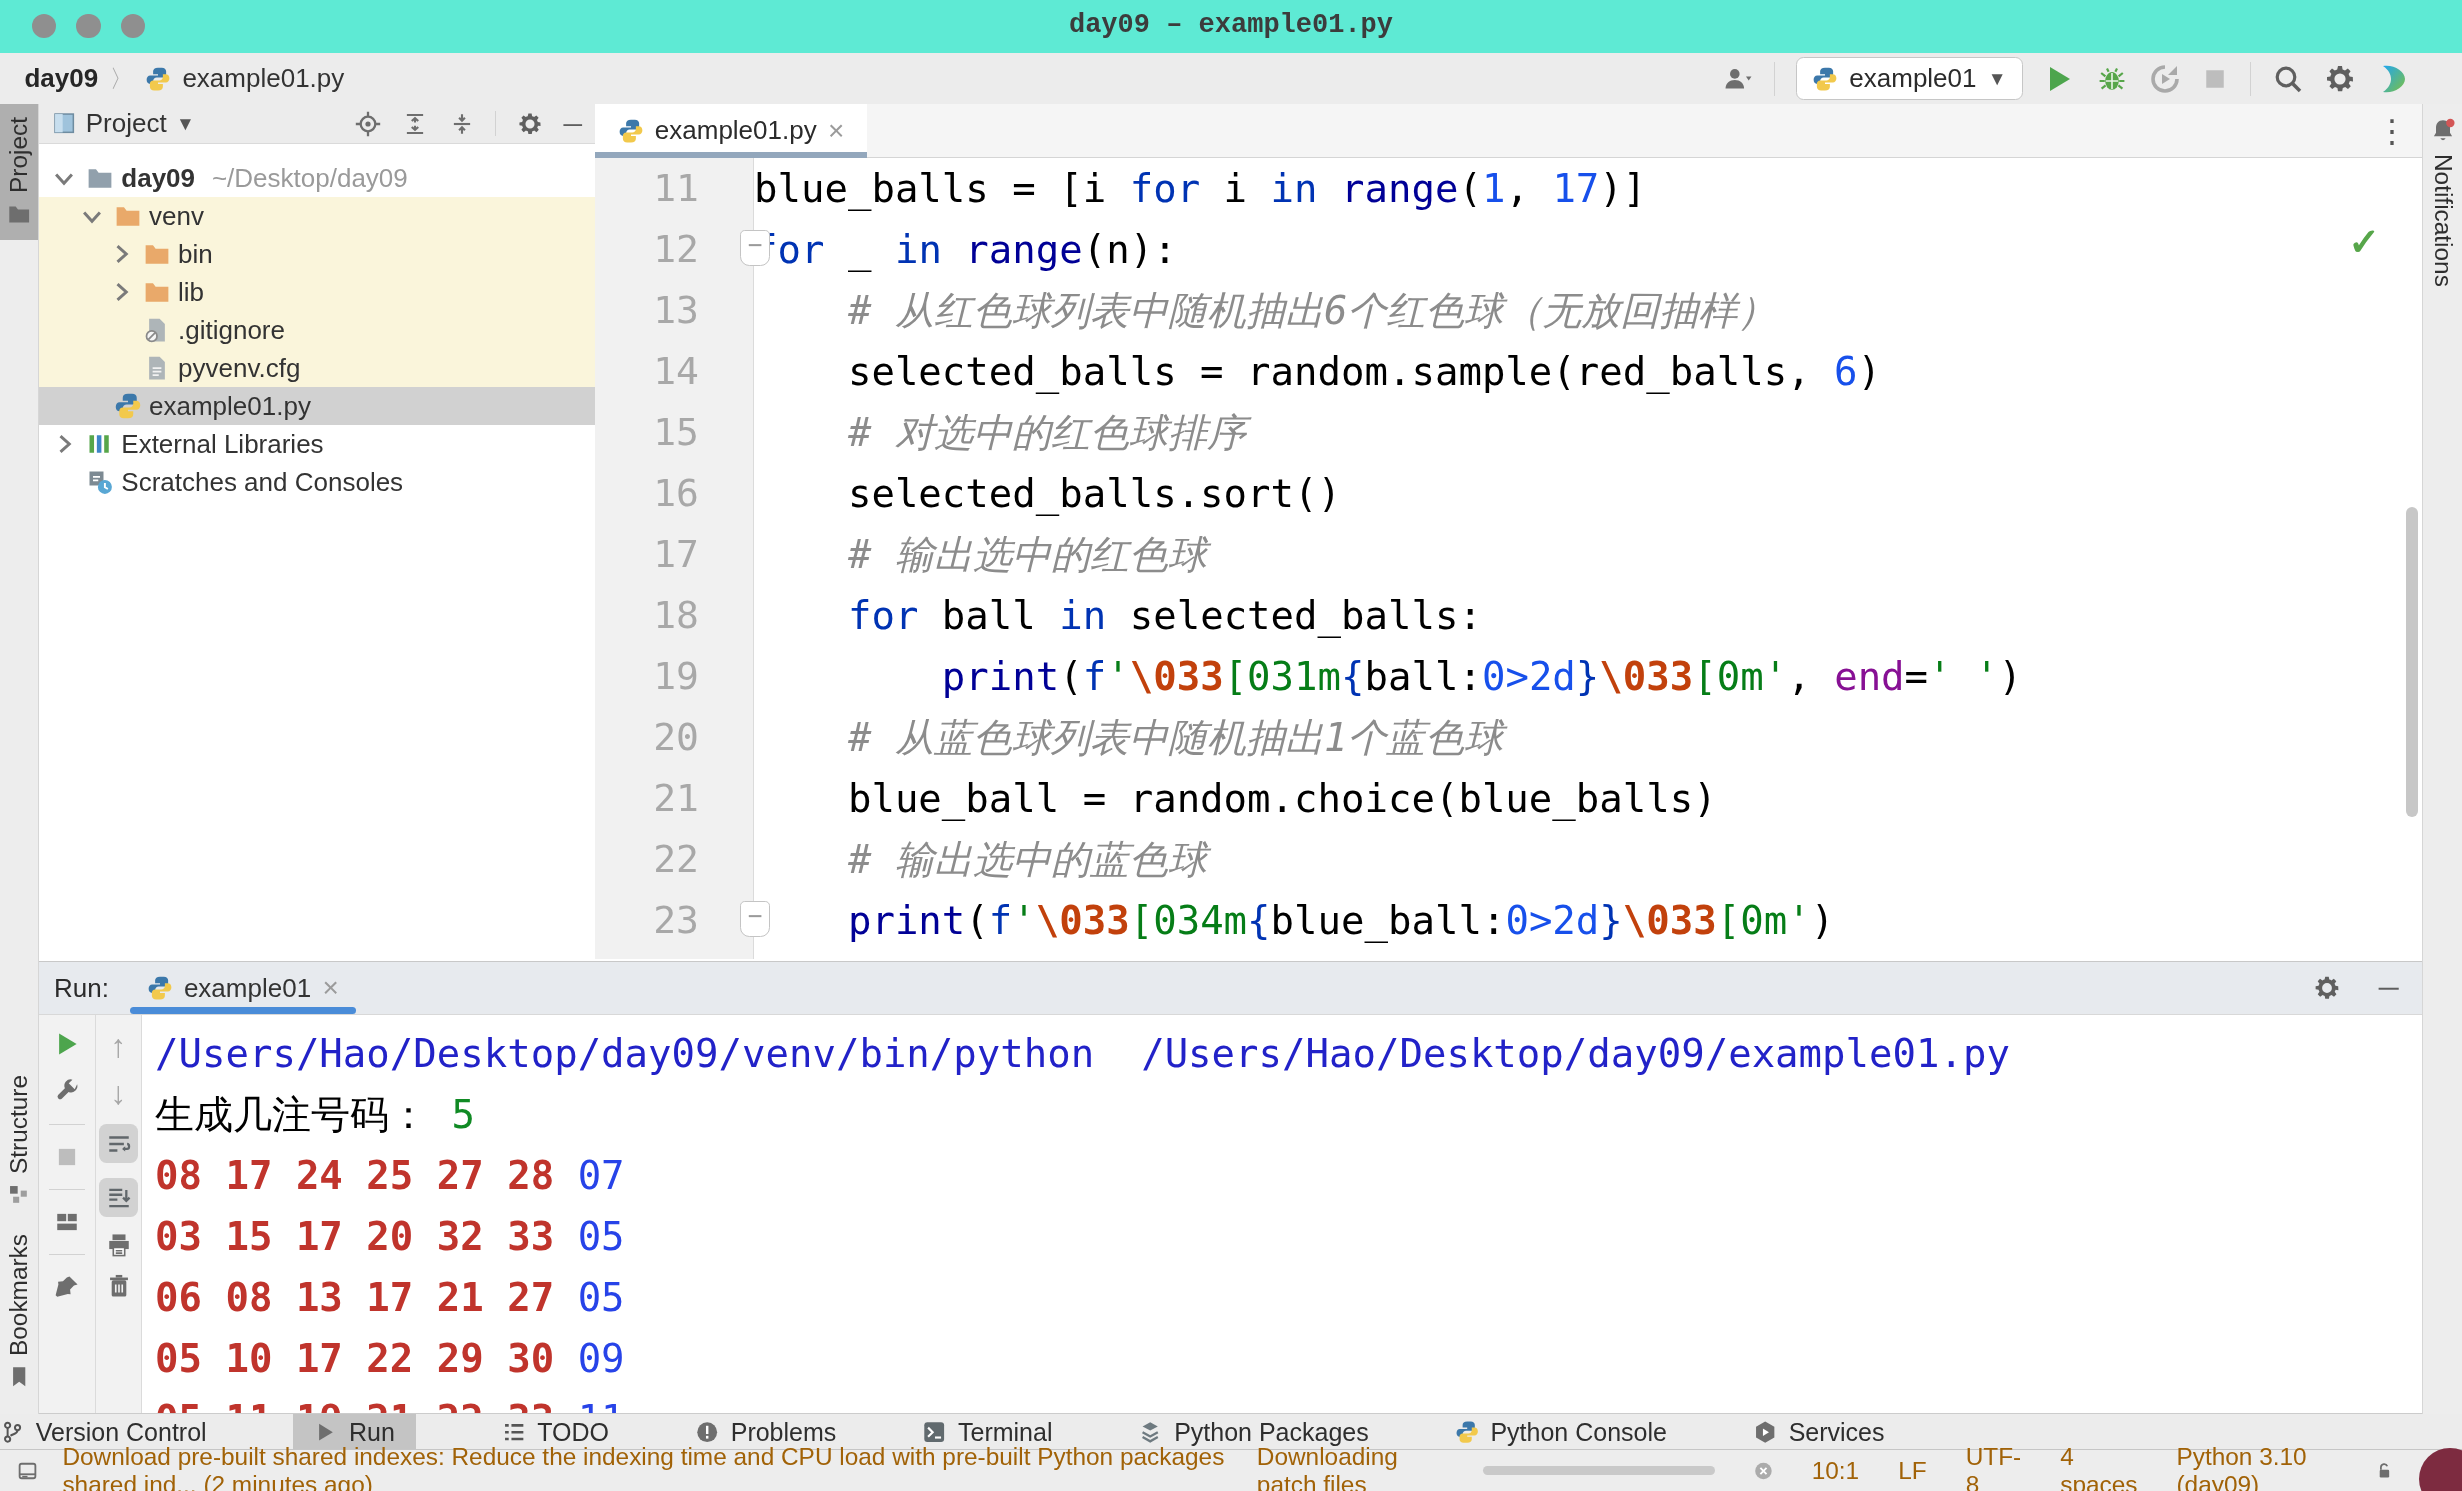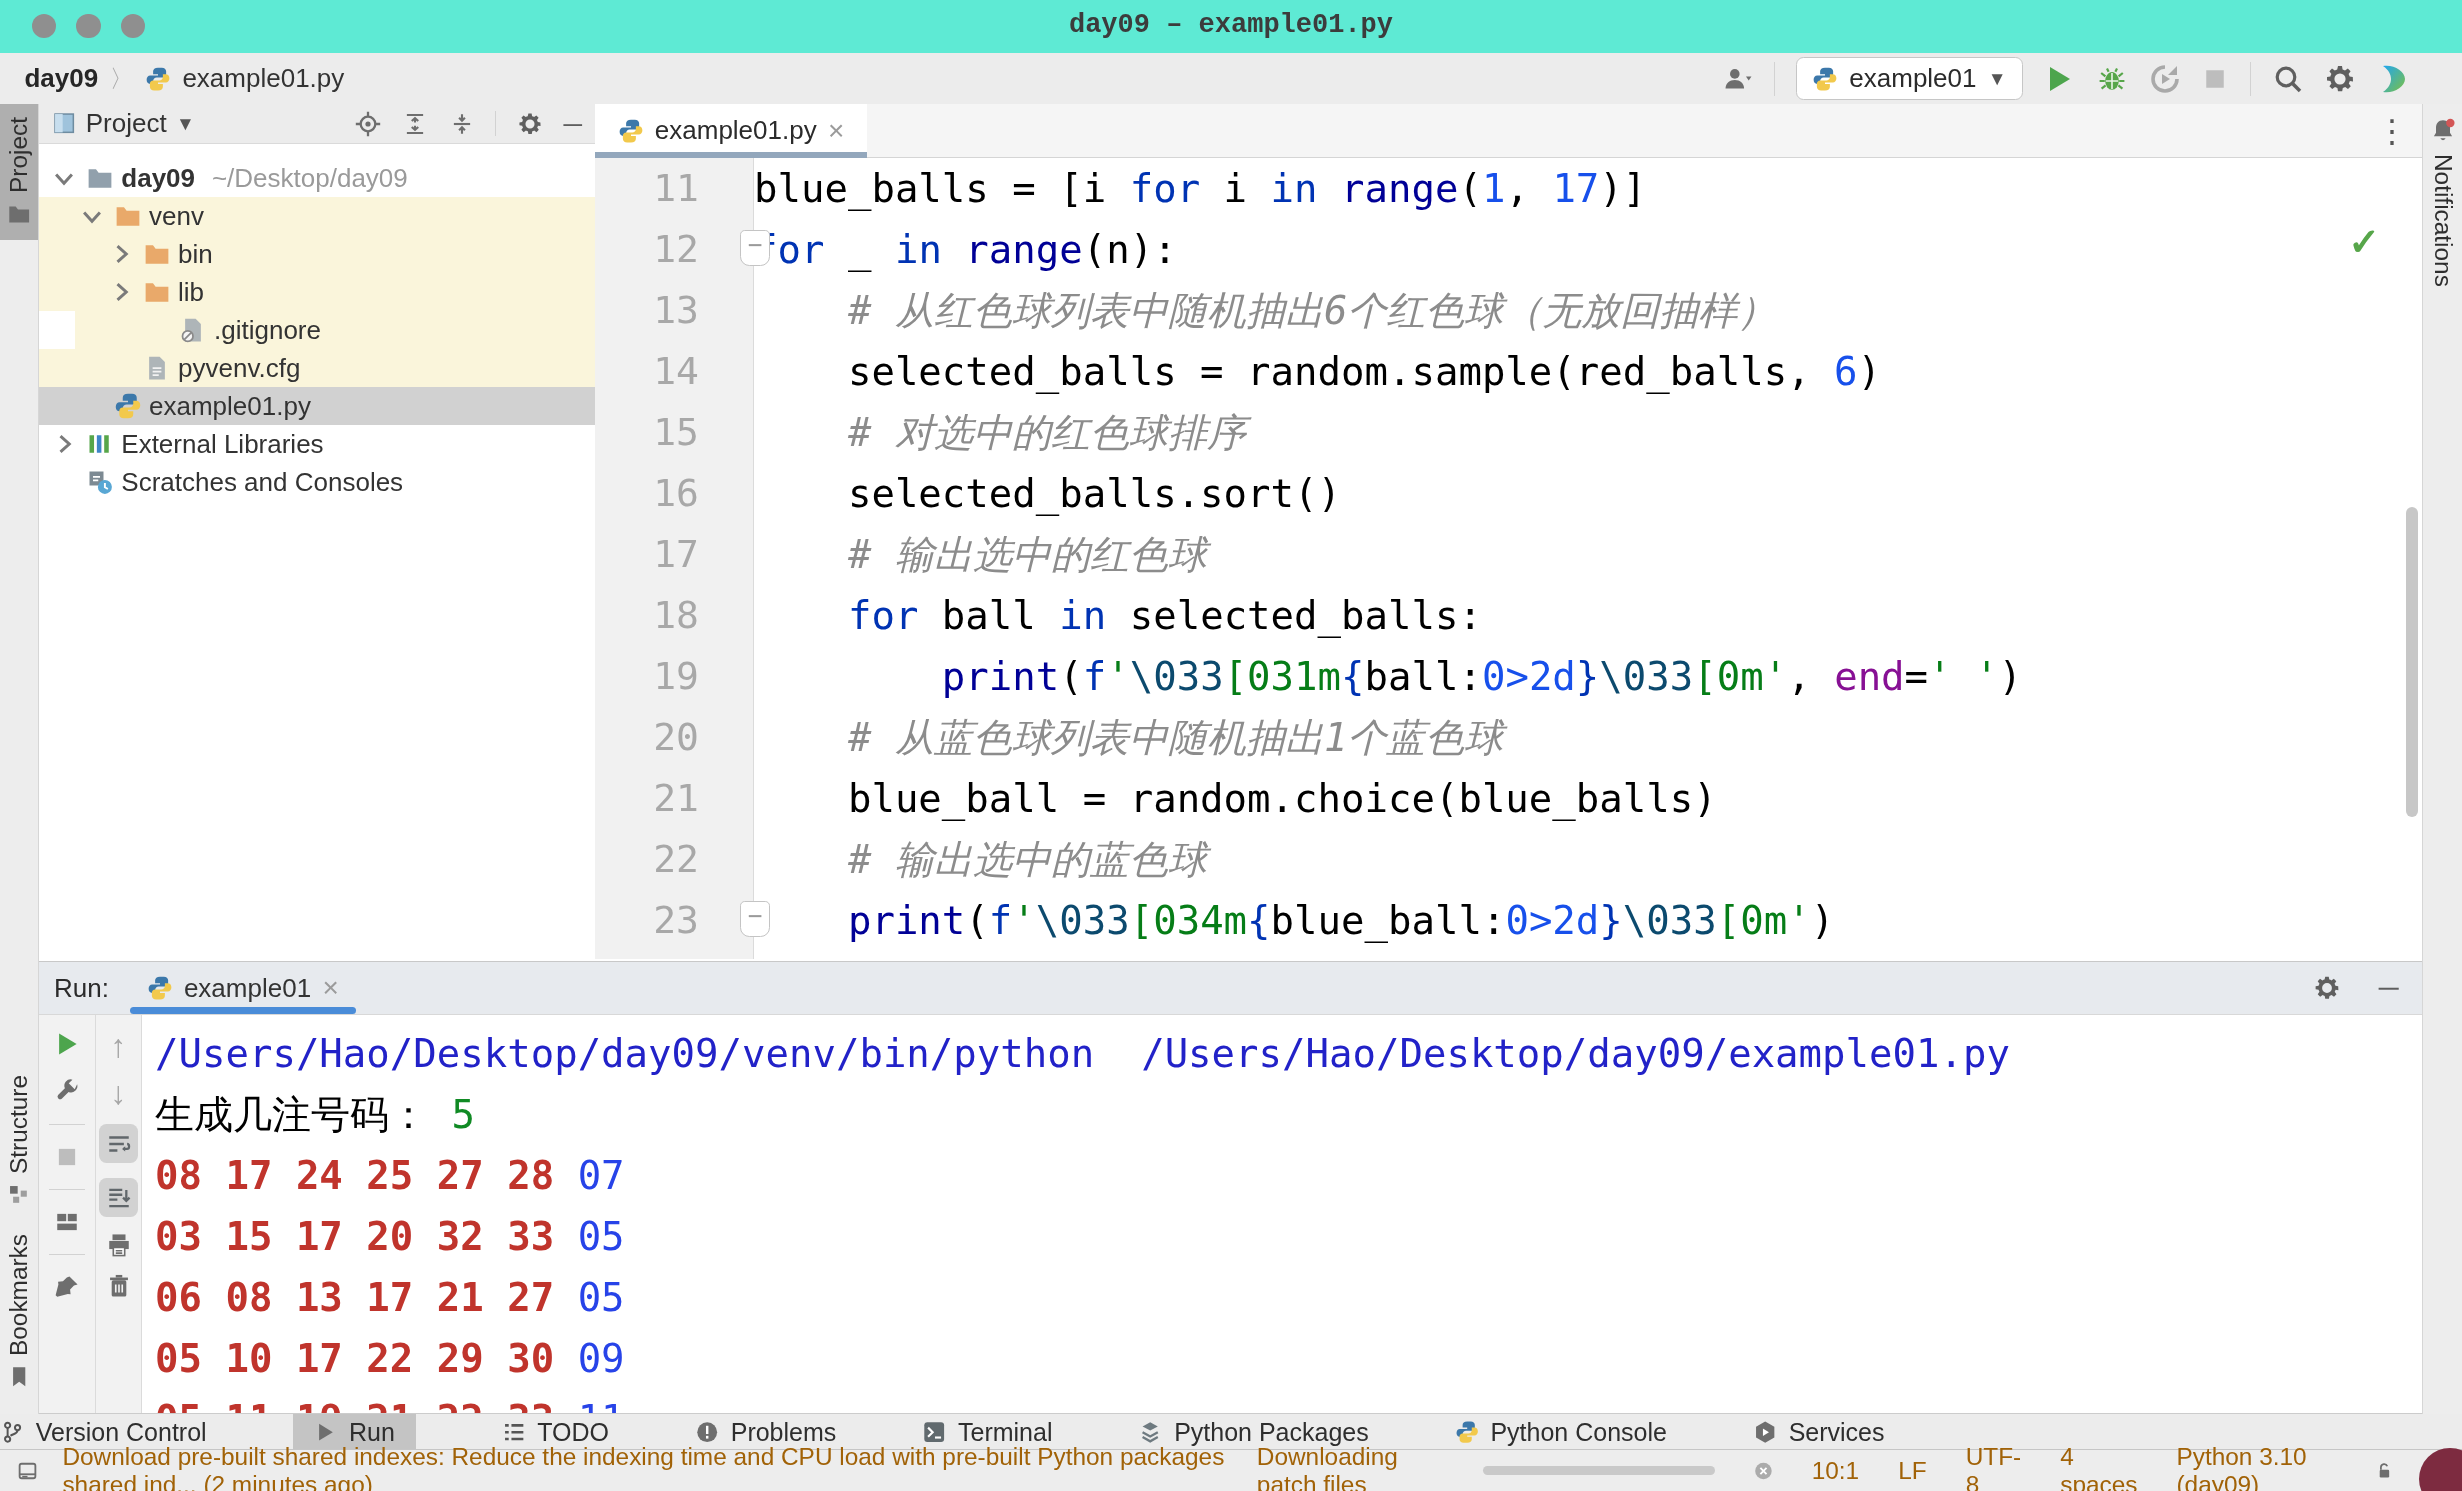--- a/index.html
+++ b/index.html
@@ -69,21 +69,21 @@
        border-right:0.9px solid #DBDBDB;}
   .gutter-num{height:61px;line-height:61px;text-align:right;padding-right:54px;
        color:#A8A8A8;font-size:38px;position:relative;}
   .fold-badge{position:absolute;right:-17px;top:11.3px;width:28px;height:34px;background:#FFF;
        border:0.9px solid #C4C4C4;border-radius:4.7px 4.7px 9.4px 9.4px;color:#9A9A9A;font-size:24.4px;
        line-height:28px;text-align:center;z-index:3;}
   .code-lines{position:absolute;left:159px;top:0;right:0;bottom:0;}
   .code-line{height:61px;line-height:61px;white-space:pre;font-size:39px;
        font-family:"DejaVu Sans Mono",monospace;color:#000;}
   .tok-k{color:#0033B3;} .tok-b{color:#000096;} .tok-n{color:#1750EB;}
-  .tok-s{color:#067D17;} .tok-e{color:#0c4a6e;} .tok-a{color:#871094;}
+  .tok-s{color:#067D17;} .tok-e{color:#c2410c;font-weight:bold;} .tok-a{color:#871094;}
   .tok-c{color:#8C8C8C;font-style:italic;}
   .inspect-check{position:absolute;top:62px;right:43px;color:#57A64A;font-size:38px;font-weight:bold;}
   .ed-scrollbar{position:absolute;right:4.7px;top:349px;width:12.2px;height:310px;background:#C7C7C7;border-radius:6.6px;}
 
   
   .run-panel{position:absolute;left:39px;top:961px;right:39px;bottom:77px;background:#FFF;
        border-top:0.9px solid #C8C8C8;overflow:hidden;}
   .run-header{position:absolute;left:0;top:0;right:0;height:52px;background:#E7EAEE;
        border-bottom:0.9px solid #D8D8D8;display:flex;align-items:center;font-size:26px;}
   .run-label{padding-left:15px;color:#2B2B2B;}
@@ -348,21 +348,21 @@
               <path d="M6 3.5l5 4.5-5 4.5" fill="none" stroke="#7A7A7A" stroke-width="1.7"></path>
             </svg>
           </span>
           <span class="ticon icon">
             <svg viewBox="0 0 16 16">
               <path d="M1.5 3h4.2l1.5 2h7.3v8.5h-13z" fill="#E9A96A"></path>
             </svg>
           </span>
           <span class="tree-label">lib</span>
         </div>
-        <div class="tree-row bg-yellow" style="padding-left: 68px; margin-left: 36px;">
+        <div class="tree-row bg-yellow" style="padding-left: 68px;">
           <span class="chev icon"></span>
           <span class="ticon icon">
             <svg viewBox="0 0 16 16">
               <path d="M3.5 1.5h6l3 3v10h-9z" fill="#AEB5B8"></path>
               <circle cx="5" cy="11.5" r="3" fill="#F5F5F5" stroke="#8A8A8A" stroke-width="1"></circle>
               <line x1="3" y1="13.5" x2="7" y2="9.5" stroke="#8A8A8A" stroke-width="1"></line>
             </svg>
           </span>
           <span class="tree-label">.gitignore</span>
         </div>

